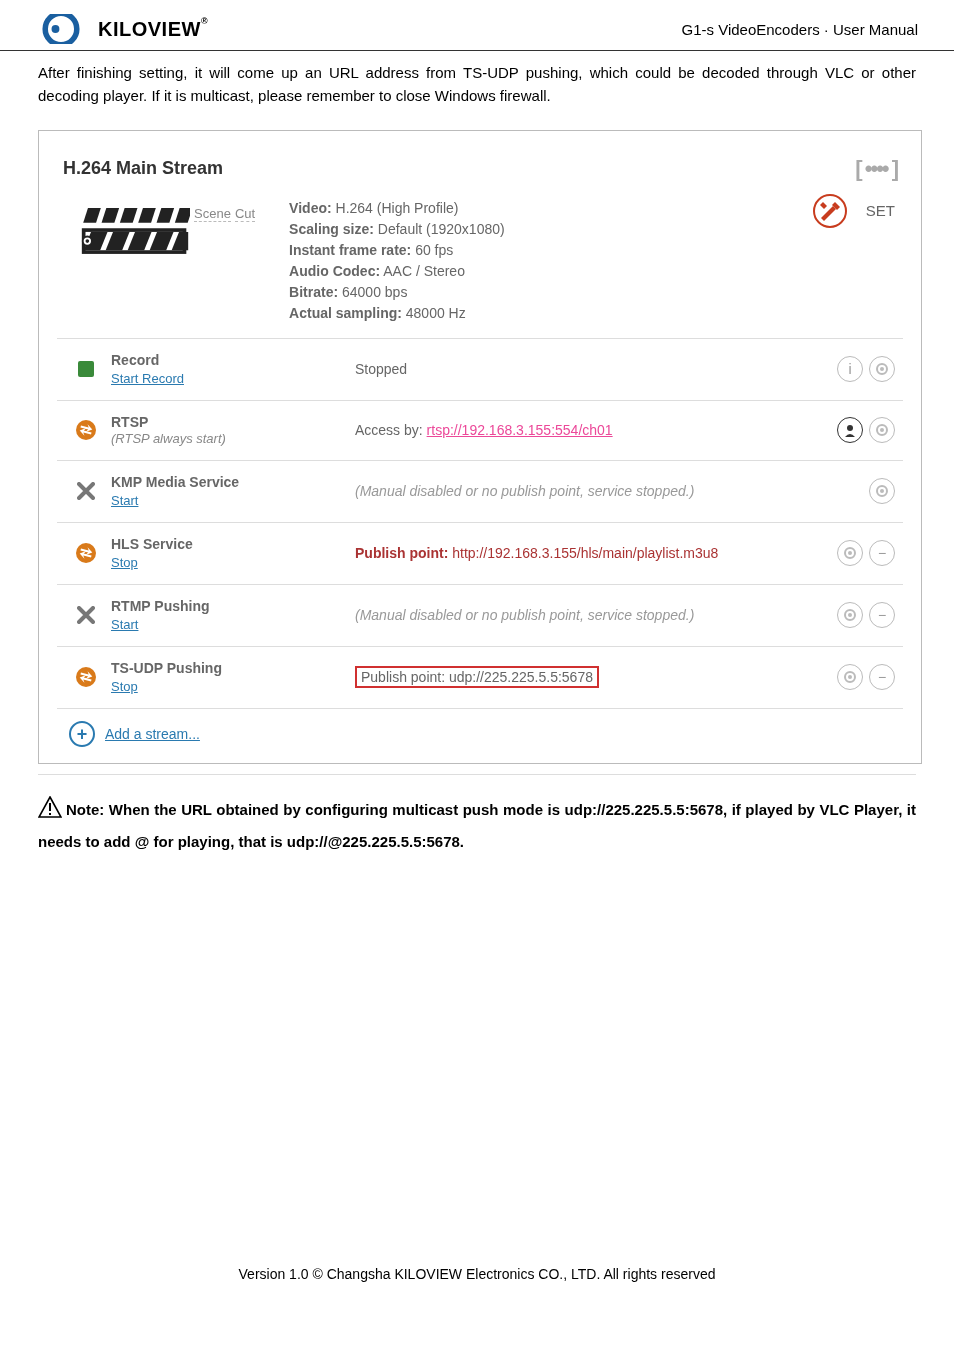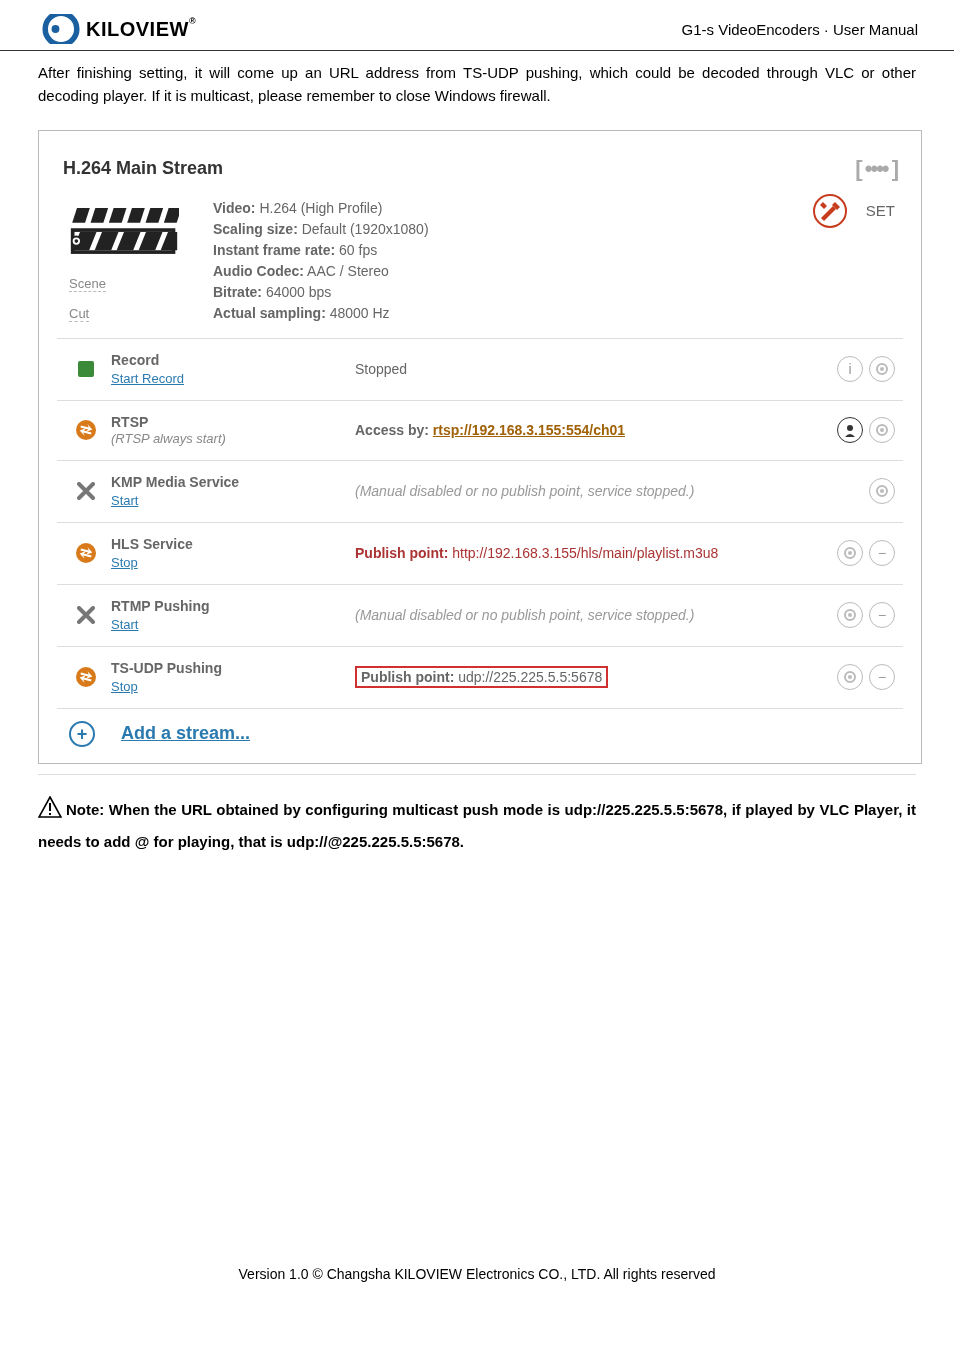--- a/index.html
+++ b/index.html
@@ -13,21 +13,21 @@
   .page-header {
     display: flex;
     justify-content: space-between;
     align-items: center;
     padding: 14px 36px 6px 42px;
     border-bottom: 1px solid #333;
   }
   .logo {
     display: flex;
     align-items: center;
-    gap: 6px;
+    gap: 18px;
   }
   .logo-icon {
     width: 38px; height: 30px;
     position: relative;
   }
   .logo-text {
     font-size: 20px;
     font-weight: 900;
     letter-spacing: 0.5px;
     color: #000;
@@ -68,24 +68,24 @@
   .info-row {
     display: flex;
     gap: 34px;
     padding: 14px 4px 14px 4px;
     align-items: flex-start;
     border-bottom: 1px solid #ddd;
     position: relative;
   }
   .film-block {
     display: flex;
-    flex-direction: column;
+    flex-direction: row;
     align-items: flex-start;
-    gap: 12px;
-    margin-left: 8px;
+    gap: 4px;
+    margin-left: 19px;
     margin-top: 6px;
   }
   .film-icon { width: 110px; height: 58px; }
   .scene-cut {
     color: #888; font-size: 13px;
     border-bottom: 1px dashed #bbb;
     display: inline-block;
     margin-top: 2px;
   }
   .info-text { font-size: 14px; color: #666; line-height: 1.5; }
@@ -118,22 +118,22 @@
     line-height: 1.3;
   }
   .row-title { font-weight: 700; color: #666; }
   .row-sub { color: #888; font-style: italic; font-size: 13px; }
   .row-link { color: #2a7ab0; text-decoration: underline; cursor: pointer; font-size: 13px; }
   .row-value {
     flex: 1;
     color: #666;
     font-size: 14px;
   }
-  .row-value .vlbl { font-weight: 700; color: #666; }
-  .row-value a { color: #a16207; text-decoration: underline; font-weight: bold; }
+  .row-value .vlbl { font-weight: 400; color: #666; }
+  .row-value a { color: #ec4899; text-decoration: underline; }
   .row-value .italic { font-style: italic; color: #999; }
   .row-value .red { color: #aa3333; }
   .row-value .redlbl { color: #aa3333; font-weight: 700; }
   .row-actions {
     display: flex; gap: 6px; align-items: center;
     margin-left: auto;
   }
   .circ {
     width: 26px; height: 26px;
     border: 1px solid #bbb;
@@ -147,21 +147,21 @@
     padding: 12px 6px 2px 12px;
   }
   .plus-circ {
     width: 26px; height: 26px;
     border: 2px solid #2a7ab0;
     border-radius: 50%;
     display: flex; align-items: center; justify-content: center;
     color: #2a7ab0; font-weight: 700; font-size: 18px; line-height: 1;
   }
   .add-link {
-    color: #2a7ab0; text-decoration: underline; font-weight: 700; font-size: 18px; margin-left: 16px;
+    color: #2a7ab0; text-decoration: underline; font-weight: 400; font-size: 14px;
   }
 
   .note-sep {
     margin: 8px 38px 0 38px;
     border-top: 1px solid #ddd;
   }
   .note-block {
     padding: 20px 38px 10px 38px;
     line-height: 1.95;
     font-weight: 700;

